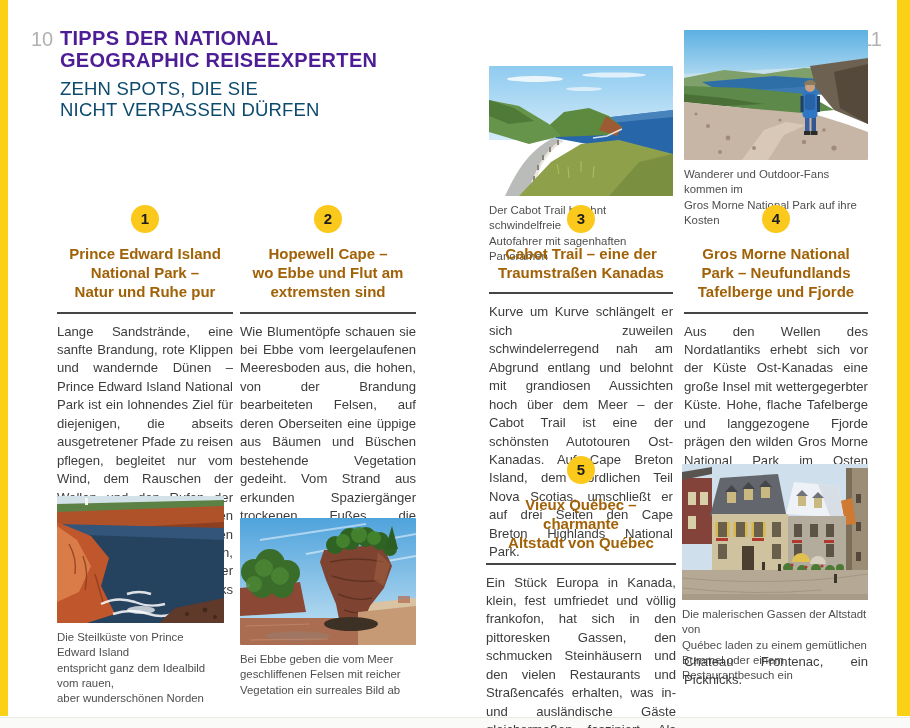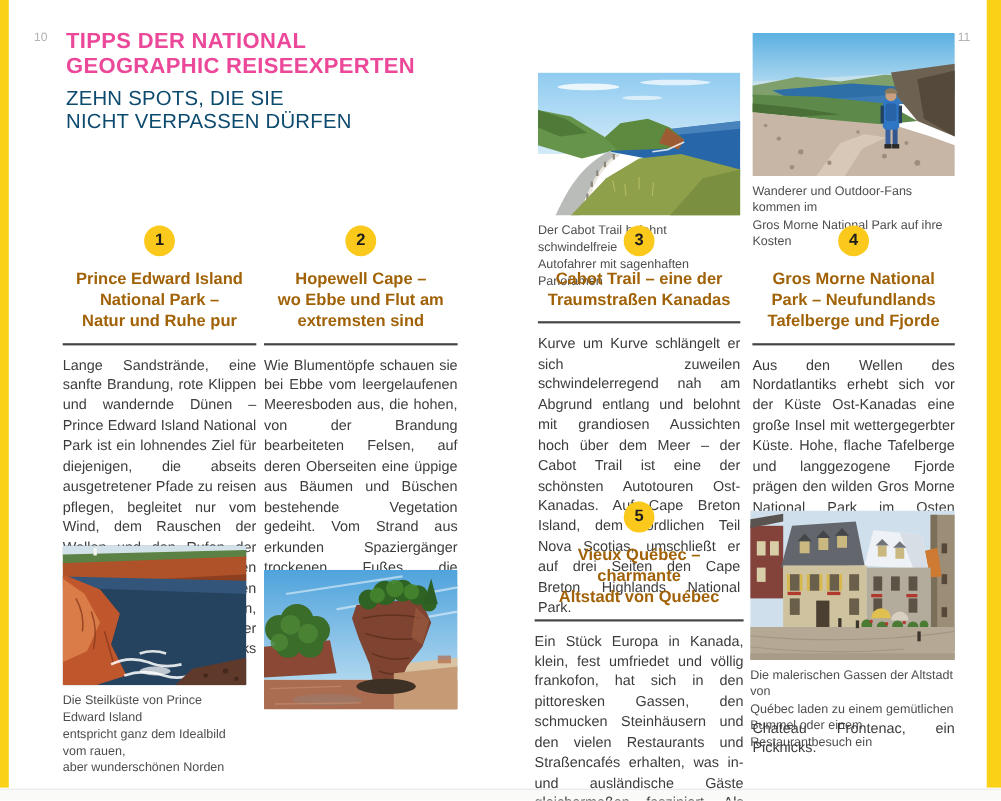--- a/index.html
+++ b/index.html
@@ -2,24 +2,24 @@
 <html lang="de"><head>
 <meta charset="utf-8">
 <style>
   html,body{margin:0;padding:0;background:#ffffff;}
   .page{position:relative;width:910px;height:728px;background:#ffffff;overflow:hidden;
         font-family:"Liberation Sans",sans-serif;color:#3c3c3c;}
   .edge{position:absolute;top:0;background:#fbd117;}
   .edge-left{left:0;width:8px;height:716px;}
   .edge-right{right:0;width:13px;height:716px;}
   .edge-bottom{position:absolute;left:0;bottom:0;width:100%;height:10px;background:#fafaf8;border-top:1px solid #e9e9e6;}
-  .pagenum{position:absolute;font-size:11px;color:#b1b1b1;}
+  .pagenum{position:absolute;font-size:20px;color:#b1b1b1;}
   .pagenum-left{left:31px;top:28px;}
   .pagenum-right{right:28px;top:28px;margin-left:48px;}
-  .title{position:absolute;left:60px;top:27px;font-size:20px;font-weight:bold;color:#ec4899;
+  .title{position:absolute;left:60px;top:27px;font-size:20px;font-weight:bold;color:#4c1d95;
          line-height:1.12;letter-spacing:.3px;white-space:pre-line;}
   .subtitle{position:absolute;left:60px;top:78px;font-size:18.5px;color:#0c4a6e;
             line-height:1.14;letter-spacing:.2px;white-space:pre-line;}
   .section{position:absolute;top:205px;text-align:center;}
   .sec1{left:57px;width:176px;}
   .sec2{left:240px;width:176px;}
   .sec3{left:489px;width:184px;}
   .sec4{left:684px;width:184px;}
   .sec5{left:486px;top:456px;width:190px;}
   .badge{width:28px;height:28px;border-radius:50%;background:#fbc81c;color:#1d1d1d;
@@ -266,20 +266,23 @@
       <polygon points="152,8 158,31 145,31" fill="#2c5e24"></polygon>
       <rect y="100" width="176" height="27" fill="#ab6d52"></rect>
       <polygon points="118,94 176,88 176,127 118,127" fill="#c79a76"></polygon>
       <ellipse cx="111" cy="106" rx="27" ry="7" fill="#3d3024"></ellipse>
       <ellipse cx="58" cy="118" rx="32" ry="5" fill="#9a7a6a" opacity=".65"></ellipse>
       <g stroke="#c2886a" stroke-width="1.2" opacity=".8">
         <line x1="6" y1="108" x2="70" y2="106"></line>
           <line x1="10" y1="122" x2="88" y2="121"></line>
       </g>
     </svg>
+    <div class="caption">Bei Ebbe geben die vom Meer
+geschliffenen Felsen mit reicher
+Vegetation ein surreales Bild ab</div>
   </div>
 
   <div class="photo-block" style="left:682px;top:464px;width:186px;">
     <svg class="photo" width="186" height="136" viewBox="0 0 186 136" preserveAspectRatio="none">
       <rect width="186" height="136" fill="#cfe0ec"></rect>
       <rect x="164" y="4" width="22" height="124" fill="#9b8d76"></rect>
       <rect x="164" y="4" width="6" height="124" fill="#7c6f5a"></rect>
       <g fill="#55483a">
           <rect x="174" y="30" width="5" height="9"></rect>
           <rect x="174" y="58" width="5" height="9"></rect>

